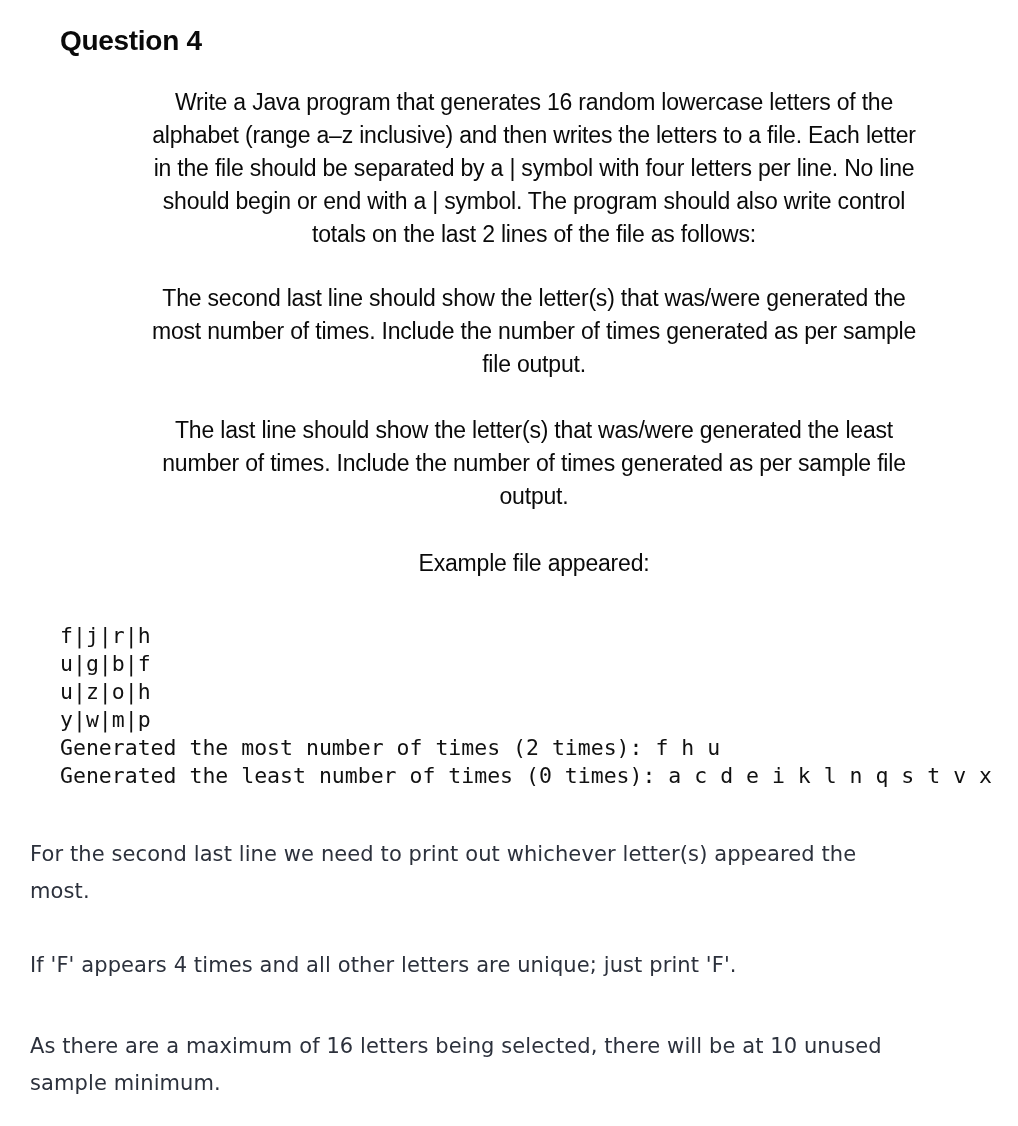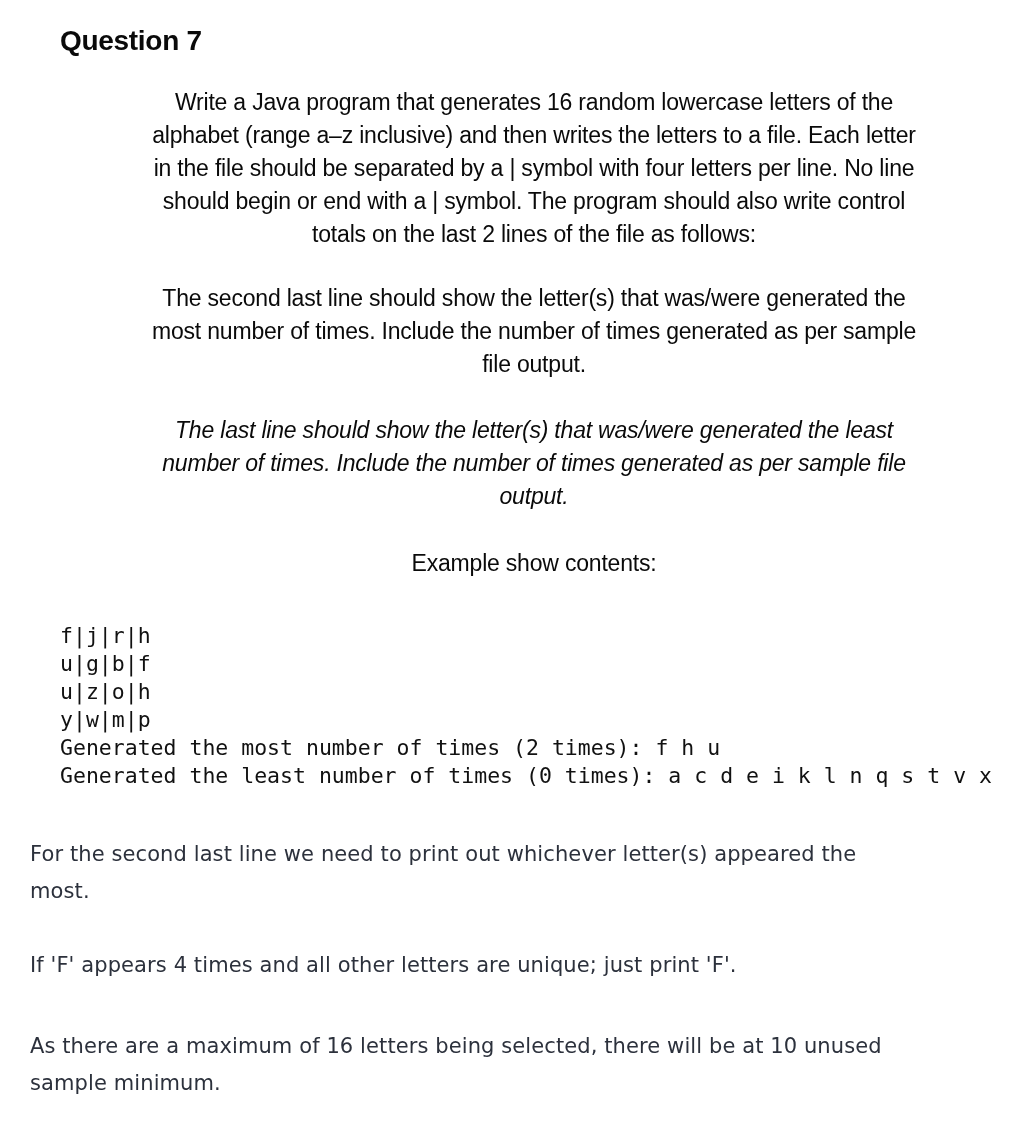--- a/index.html
+++ b/index.html
@@ -30,21 +30,21 @@
     font-size: 23px;
     letter-spacing: -0.2px;
     text-align: center;
   }
   .q-para .line {
     display: block;
     line-height: 33px;
     white-space: pre;
   }
   .q-para.gap-1 { margin-top: 31px; }
-  .q-para.gap-2 { margin-top: 33px; font-style: italic; }
+  .q-para.gap-2 { margin-top: 33px; }
   .q-para.gap-3 { margin-top: 34px; }
   
   .code-block {
     margin: 42px 0 0 0;
     font-family: "DejaVu Sans Mono", monospace;
     font-size: 21.5px;
     color: #111111;
   }
   .code-block .code-line {
     display: block;
@@ -71,21 +71,21 @@
   .n-para.gap-a { margin-top: 37px; }
   .n-para.gap-b { margin-top: 44px; }
 </style>
 </head>
 <body>
 
 <main>
 
   <section class="question-section">
 
-    <h1 class="q-heading">Question 7</h1>
+    <h1 class="q-heading">Question 4</h1>
 
     <p class="q-para">
       <span class="line">Write a Java program that generates 16 random lowercase letters of the</span>
       <span class="line">alphabet (range a–z inclusive) and then writes the letters to a file. Each letter</span>
       <span class="line">in the file should be separated by a | symbol with four letters per line. No line</span>
       <span class="line">should begin or end with a | symbol. The program should also write control</span>
       <span class="line">totals on the last 2 lines of the file as follows:</span>
     </p>
 
     <p class="q-para gap-1">
@@ -94,21 +94,21 @@
       <span class="line">file output.</span>
     </p>
 
     <p class="q-para gap-2">
       <span class="line">The last line should show the letter(s) that was/were generated the least</span>
       <span class="line">number of times. Include the number of times generated as per sample file</span>
       <span class="line">output.</span>
     </p>
 
     <p class="q-para gap-3">
-      <span class="line">Example show contents:</span>
+      <span class="line">Example file appeared:</span>
     </p>
 
     <pre class="code-block"><span class="code-line">f|j|r|h</span><span class="code-line">u|g|b|f</span><span class="code-line">u|z|o|h</span><span class="code-line">y|w|m|p</span><span class="code-line">Generated the most number of times (2 times): f h u</span><span class="code-line">Generated the least number of times (0 times): a c d e i k l n q s t v x</span></pre>
 
   </section>
 
   <section class="notes-section">
 
     <p class="n-para first">
       <span class="line">For the second last line we need to print out whichever letter(s) appeared the</span>

